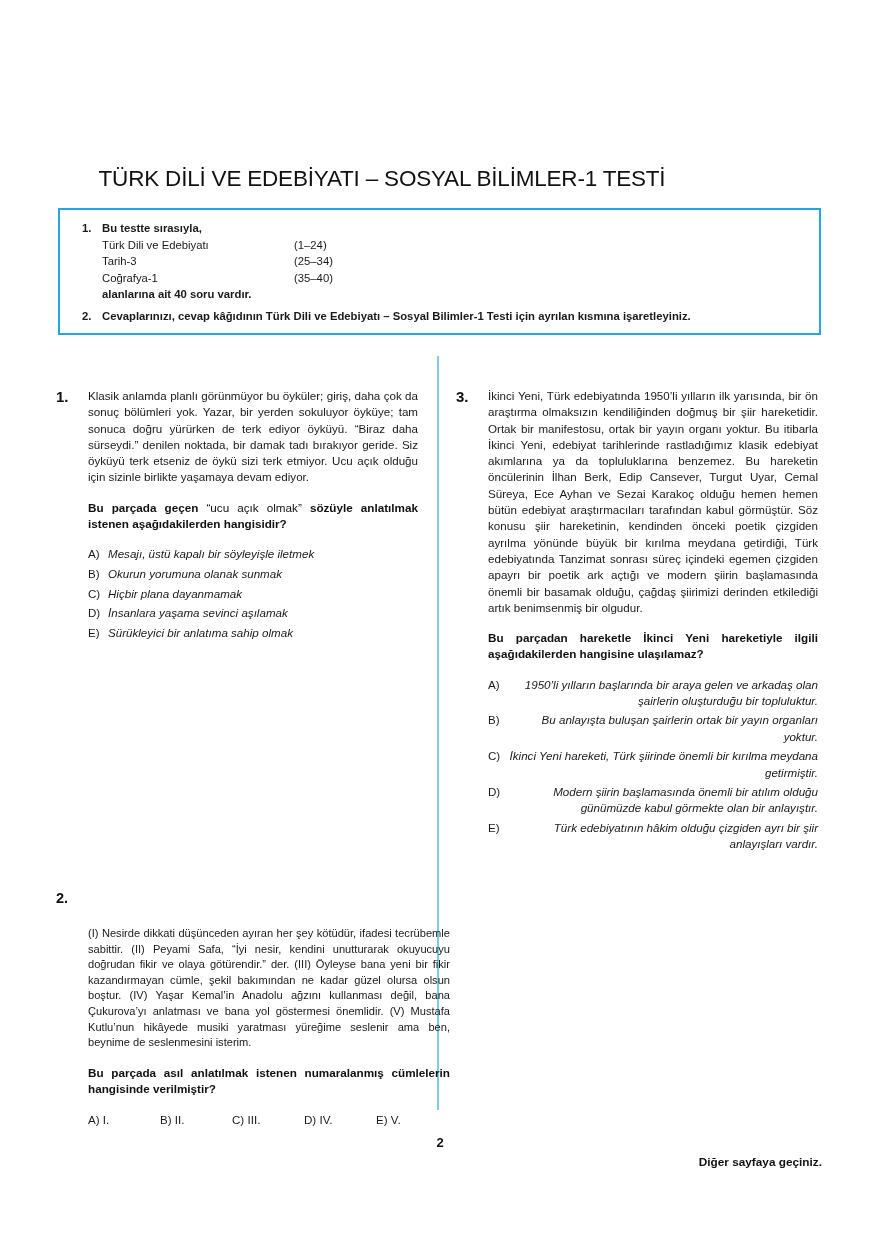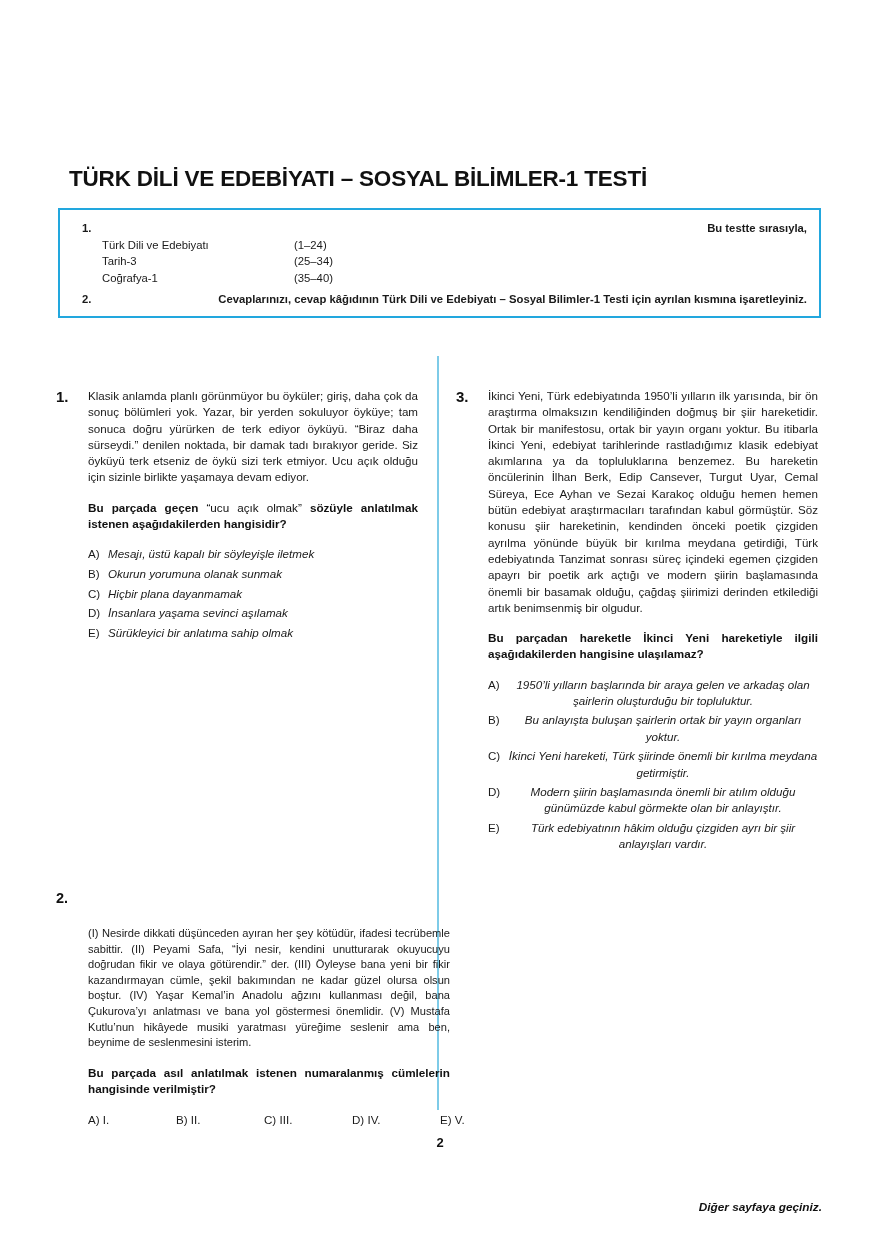--- a/index.html
+++ b/index.html
@@ -25,23 +25,24 @@
   }
 
   
   .test-title {
     position: absolute;
     left: 0;
     top: 166px;
     width: 716px;
     text-align: center;
     font-size: 22.5px;
-    font-weight: bold;
+    font-weight: normal;
     letter-spacing: -0.2px;
     color: #111111;
+    padding-left: 24px;
   }
 
   
   .info-box {
     position: absolute;
     left: 58px;
     top: 208px;
     width: 763px;
     border: 2px solid #22a7de;
     box-sizing: border-box;
@@ -56,21 +57,21 @@
   }
   .info-num {
     width: 30px;
     flex: 0 0 30px;
     text-align: left;
     font-weight: bold;
     padding-left: 10px;
     box-sizing: border-box;
   }
   .info-body { flex: 1 1 auto; }
-  .info-strong { font-weight: bold; text-align: right; }
+  .info-strong { font-weight: bold; }
   .info-line {
     display: flex;
     align-items: center;
   }
   .info-line .field { width: 192px; flex: 0 0 192px; }
   .info-line .range { flex: 0 0 auto; }
   .info-row.second { margin-top: 5px; }
 
   
   .col {
@@ -136,28 +137,27 @@
     font-size: 11.6px;
     line-height: 16.2px;
     margin-bottom: 3.5px;
     color: #1a1a1a;
   }
   .opt .letter {
     flex: 0 0 20px;
     width: 20px;
   }
   .opt .text { flex: 1 1 auto; font-style: italic; }
-  .opt.wrap .text { text-align: center; }
+  .opt.wrap .text { text-align: right; }
 
   .options-inline {
     margin-top: 16px;
     display: flex;
     font-size: 11.6px;
     color: #1a1a1a;
-    gap: 16px;
   }
   .options-inline .oi {
     width: 72px;
     flex: 0 0 72px;
   }
 
   .q-spacer-2 {
     position: absolute;
     top: 890px;
     left: 56px;
@@ -171,23 +171,22 @@
     top: 1135px;
     width: 880px;
     text-align: center;
     font-size: 13px;
     font-weight: bold;
     color: #111;
   }
   .next-page {
     position: absolute;
     right: 58px;
-    top: 1200px;
+    top: 1155px;
     font-size: 11.8px;
-    font-style: italic;
     font-weight: bold;
     color: #111;
   }
 </style>
 </head>
 <body>
 
 <div class="page">
 
   <div class="test-title">TÜRK DİLİ VE EDEBİYATI – SOSYAL BİLİMLER-1 TESTİ</div>
@@ -202,20 +201,21 @@
           <span class="range">(1–24)</span>
         </div>
         <div class="info-line">
           <span class="field">Tarih-3</span>
           <span class="range">(25–34)</span>
         </div>
         <div class="info-line">
           <span class="field">Coğrafya-1</span>
           <span class="range">(35–40)</span>
         </div>
+        <div class="info-strong">alanlarına ait 40 soru vardır.</div>
       </div>
     </div>
     <div class="info-row second">
       <div class="info-num">2.</div>
       <div class="info-body info-strong">Cevaplarınızı, cevap kâğıdının Türk Dili ve Edebiyatı – Sosyal Bilimler-1 Testi için ayrılan kısmına işaretleyiniz.</div>
     </div>
   </div>
 
   <div class="divider"></div>
 

